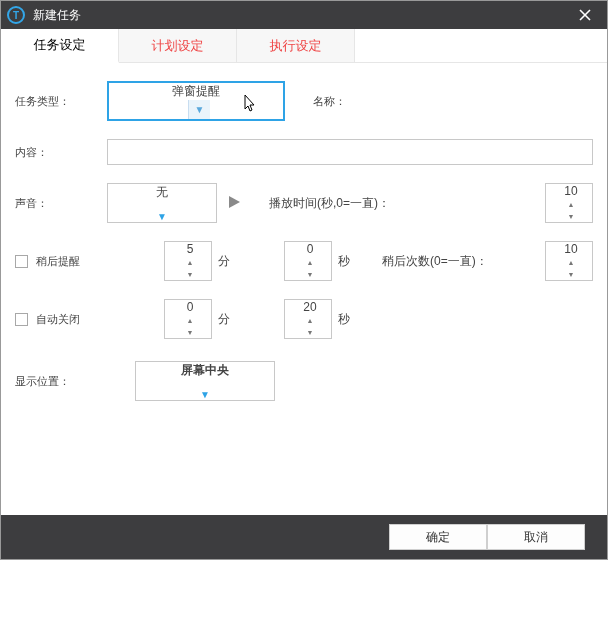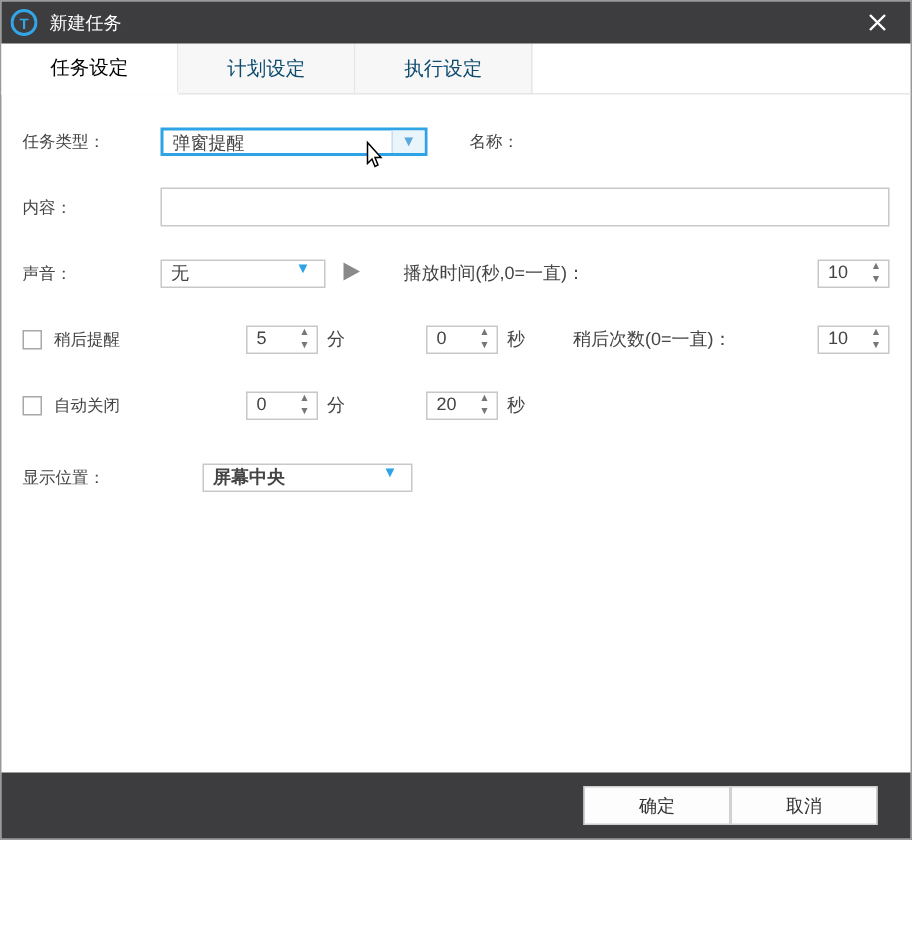--- a/index.html
+++ b/index.html
@@ -41,21 +41,21 @@
   }
   
   .tabs {
     height: 34px;
     border-bottom: 1px solid #e6e6e6;
     display: flex;
   }
   .tab {
     width: 118px;
     display: flex; align-items: center; justify-content: center;
-    color: #0c4a6e; cursor: pointer;
+    color: #ef4444; cursor: pointer;
     background: #f7f7f7;
     border-right: 1px solid #e6e6e6;
     font-size: 13px;
   }
   .tab.active {
     color: #000000;
     background: #fff;
     border-bottom: 2px solid #fff;
     margin-bottom: -1px;
   }
@@ -71,28 +71,30 @@
     align-items: center;
     margin-bottom: 18px;
     min-height: 26px;
   }
   .label {
     width: 92px;
     font-size: 11px;
     color: #444;
   }
   .dropdown, .textinput, .spinner {
-    height: 19px;
+    height: 40px;
     border: 1px solid #c8c8c8;
     background: #fff;
     display: flex;
+    align-items: center;
     padding: 0 6px;
     font-size: 12px;
     color: #444;
     position: relative;
+    flex-direction: column;
   }
   .dropdown { justify-content: space-between; }
   .dropdown.primary {
     border: 2px solid #2ea3e6;
     width: 178px;
   }
   .dropdown .caret, .caret-small {
     width: 16px; text-align: center;
     color: #2ea3e6; font-size: 10px;
   }

